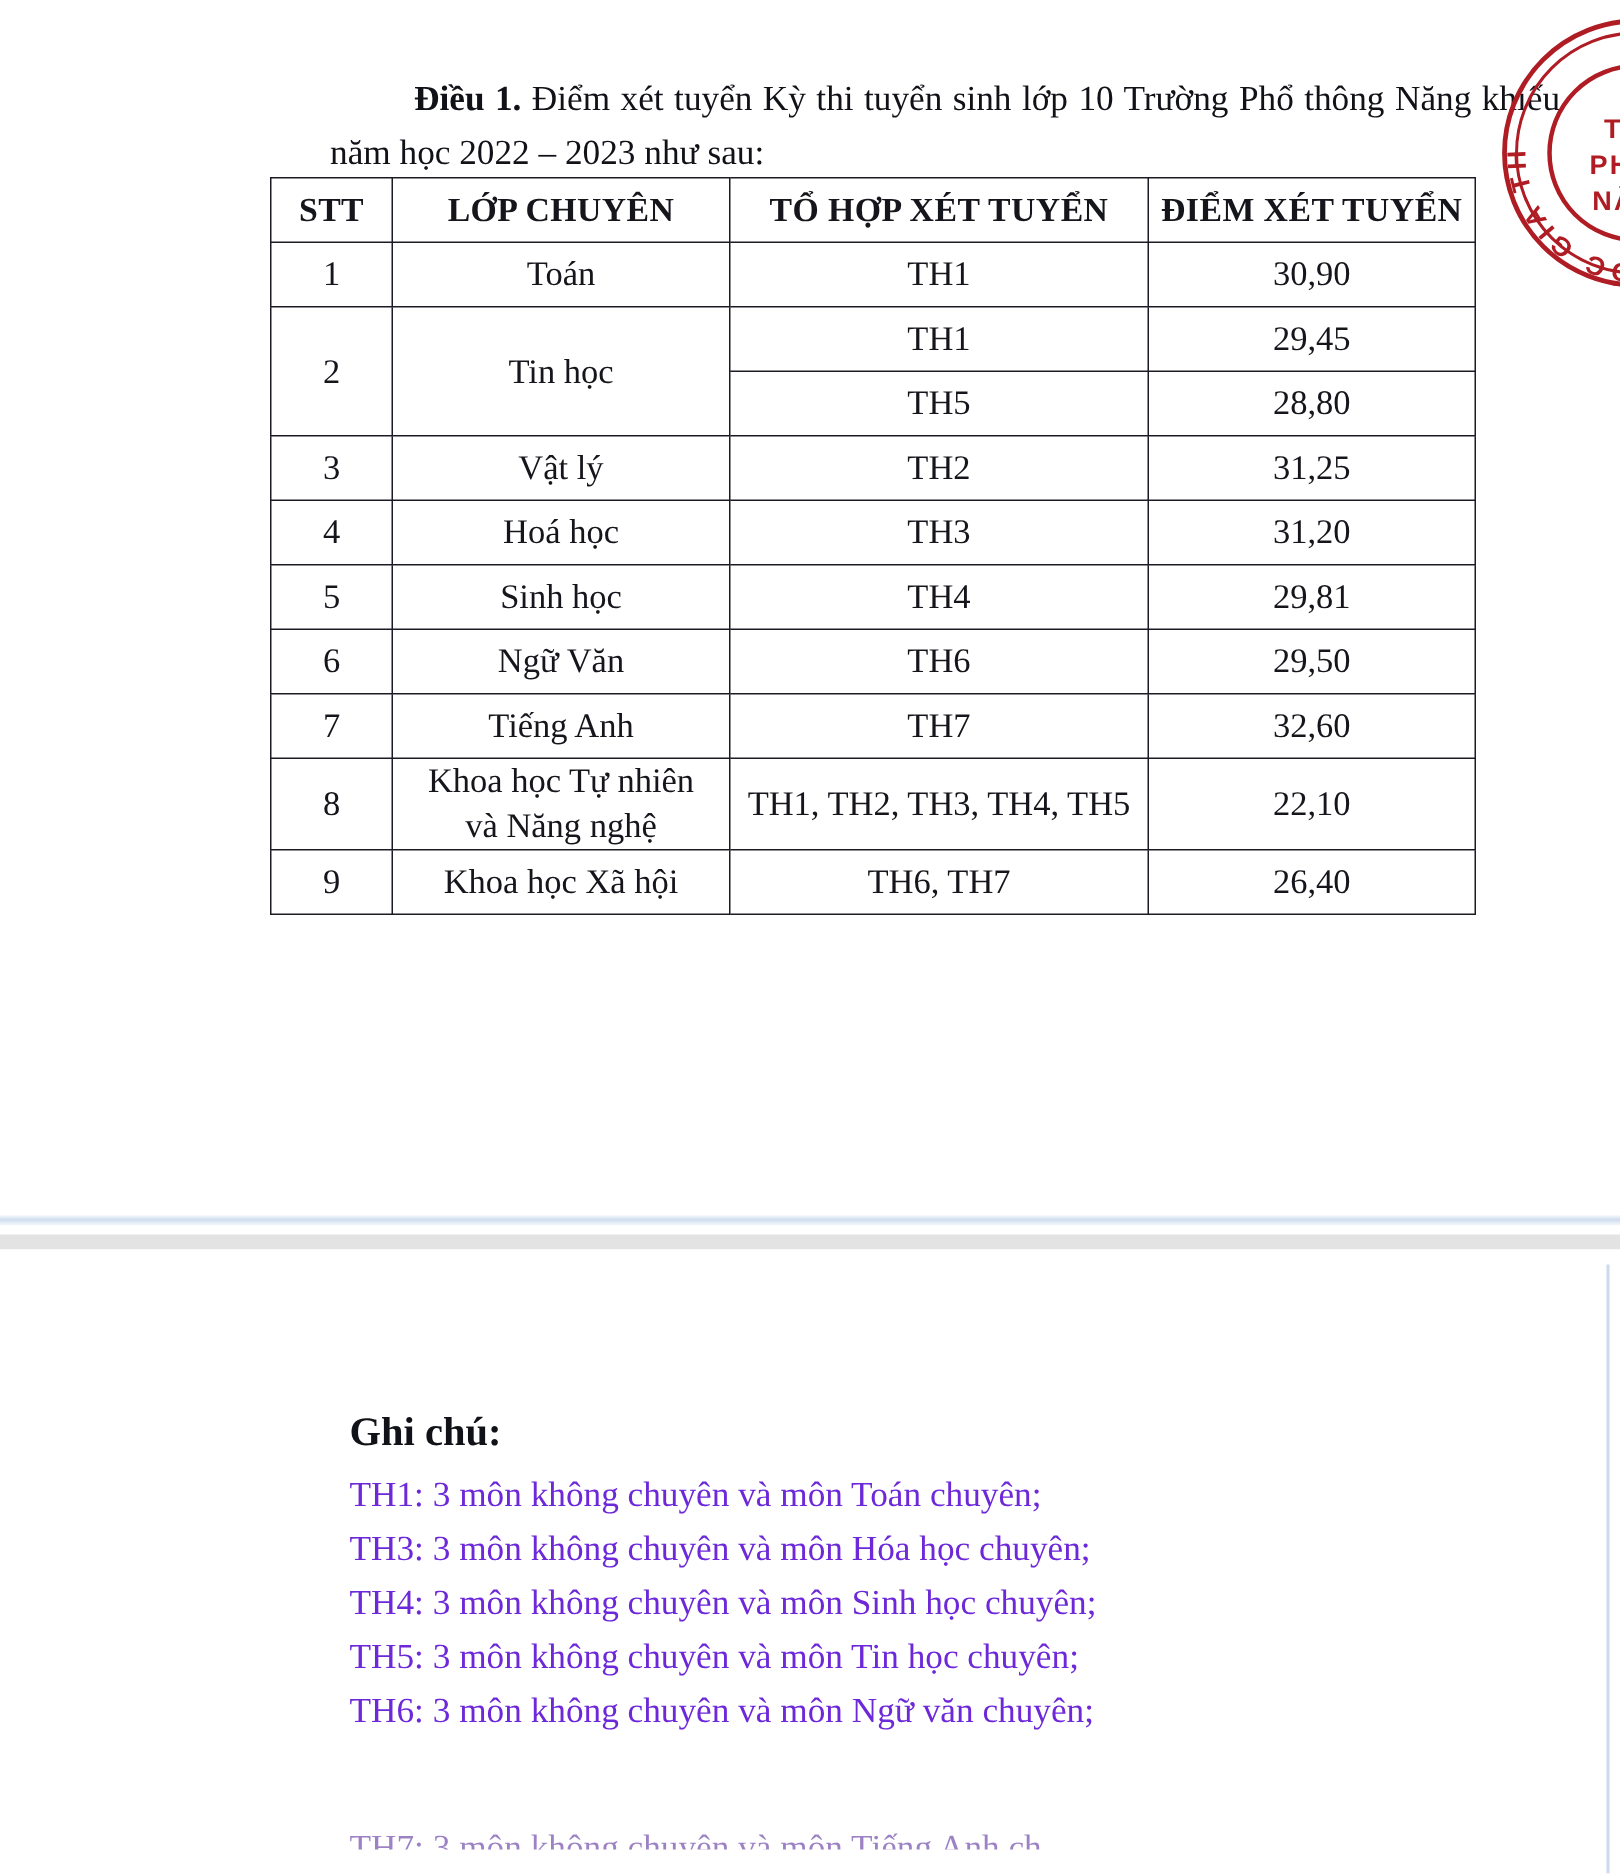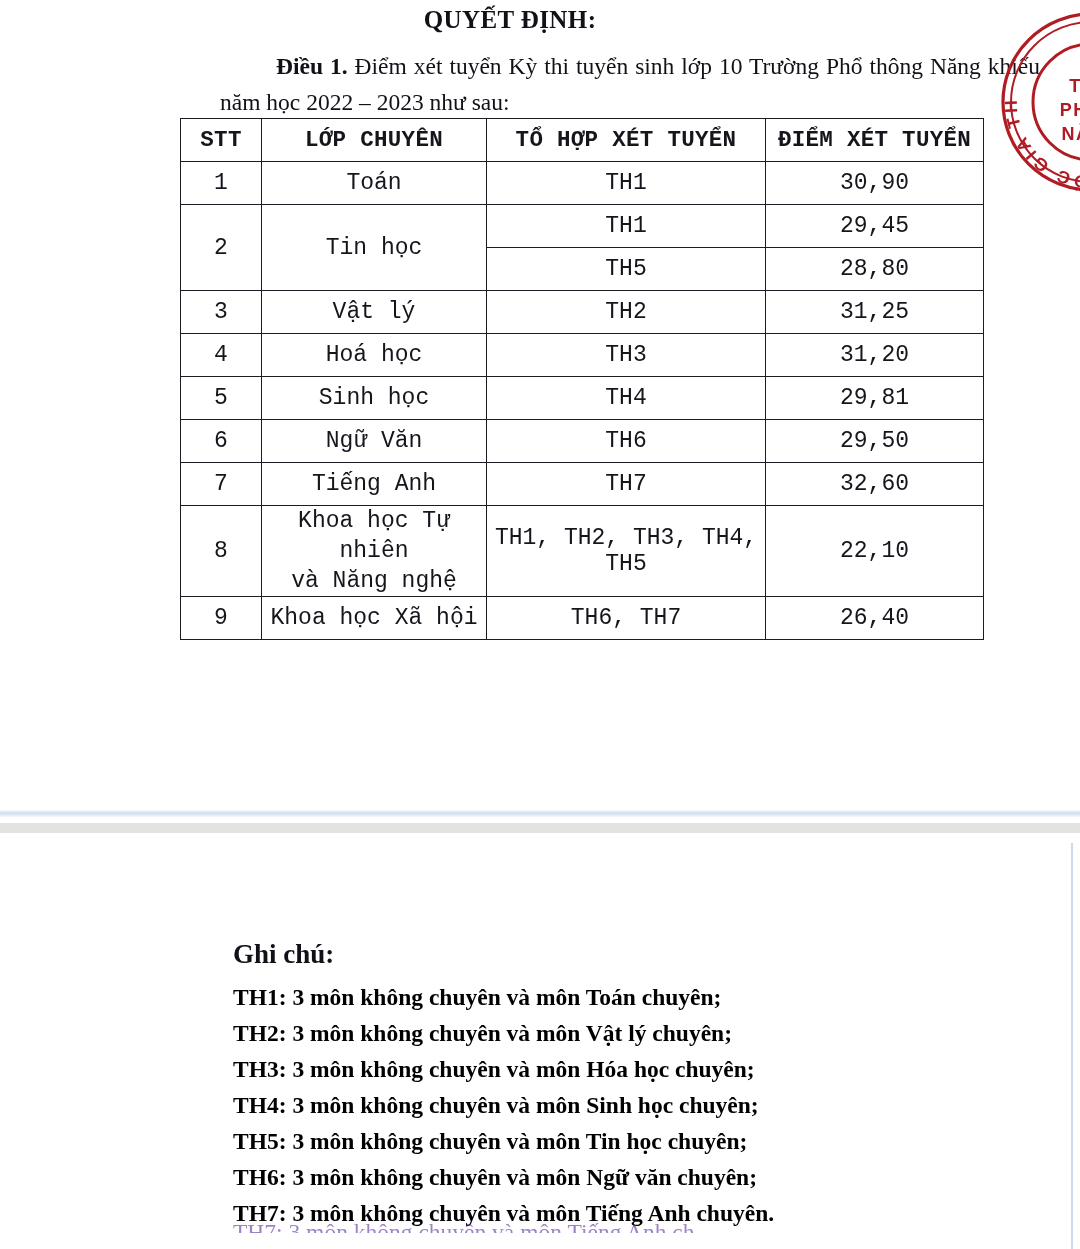--- a/index.html
+++ b/index.html
@@ -62,21 +62,20 @@
     background: #fff;
   }
   .score-table td, .score-table th {
     border: 1.6px solid #1b1b24;
     padding: 0;
     text-align: center;
     vertical-align: middle;
     font-size: 23px;
     font-weight: normal;
     color: #15151c;
-    font-family: Liberation Mono, monospace;
   }
   .score-table thead th {
     height: 43px;
     font-weight: bold;
     font-size: 22.5px;
     letter-spacing: 0.3px;
   }
   .col-stt   { width: 81px; }
   .col-class { width: 225px; }
   .col-combo { width: 279px; }
@@ -140,42 +139,40 @@
   .notes-list {
     position: absolute;
     left: 233px;
     top: 146px;
     width: 740px;
   }
   .note-line {
     font-size: 23.5px;
     line-height: 36px;
     white-space: nowrap;
-    color: #000000;
-    font-weight: bold;
+    color: #6d28d9;
   }
   .cut-line {
     position: absolute;
     left: 233px;
     top: 388px;
     width: 700px;
     font-size: 23.5px;
     line-height: 22px;
     height: 12px;
     overflow: hidden;
     color: #4c1d95;
     opacity: 0.55;
   }
 </style>
 </head>
 <body>
 
 <div class="page-one">
 
-  <div class="decision-heading">QUYẾT ĐỊNH:</div>
 
   <div class="article-block">
     <span class="indent"></span><span class="article-label">Điều 1.</span>
     <span>Điểm xét tuyển Kỳ thi tuyển sinh lớp 10 Trường Phổ thông Năng khiếu năm học 2022 – 2023 như sau:</span>
   </div>
 
   <table class="score-table">
     <colgroup>
       <col class="col-stt">
         <col class="col-class">
@@ -280,23 +277,21 @@
   </svg>
 </div>
 
 <div class="page-edge-line"></div>
 <div class="page-gap"></div>
 
 <div class="page-two">
   <div class="notes-title">Ghi chú:</div>
   <div class="notes-list">
     <div class="note-line">TH1: 3 môn không chuyên và môn Toán chuyên;</div>
-    <div class="note-line">TH2: 3 môn không chuyên và môn Vật lý chuyên;</div>
     <div class="note-line">TH3: 3 môn không chuyên và môn Hóa học chuyên;</div>
     <div class="note-line">TH4: 3 môn không chuyên và môn Sinh học chuyên;</div>
     <div class="note-line">TH5: 3 môn không chuyên và môn Tin học chuyên;</div>
     <div class="note-line">TH6: 3 môn không chuyên và môn Ngữ văn chuyên;</div>
-    <div class="note-line">TH7: 3 môn không chuyên và môn Tiếng Anh chuyên.</div>
   </div>
   <div class="cut-line">TH7: 3 môn không chuyên và môn Tiếng Anh ch</div>
 </div>
 
 <div class="page-two-edge"></div>
 
 </body></html>

